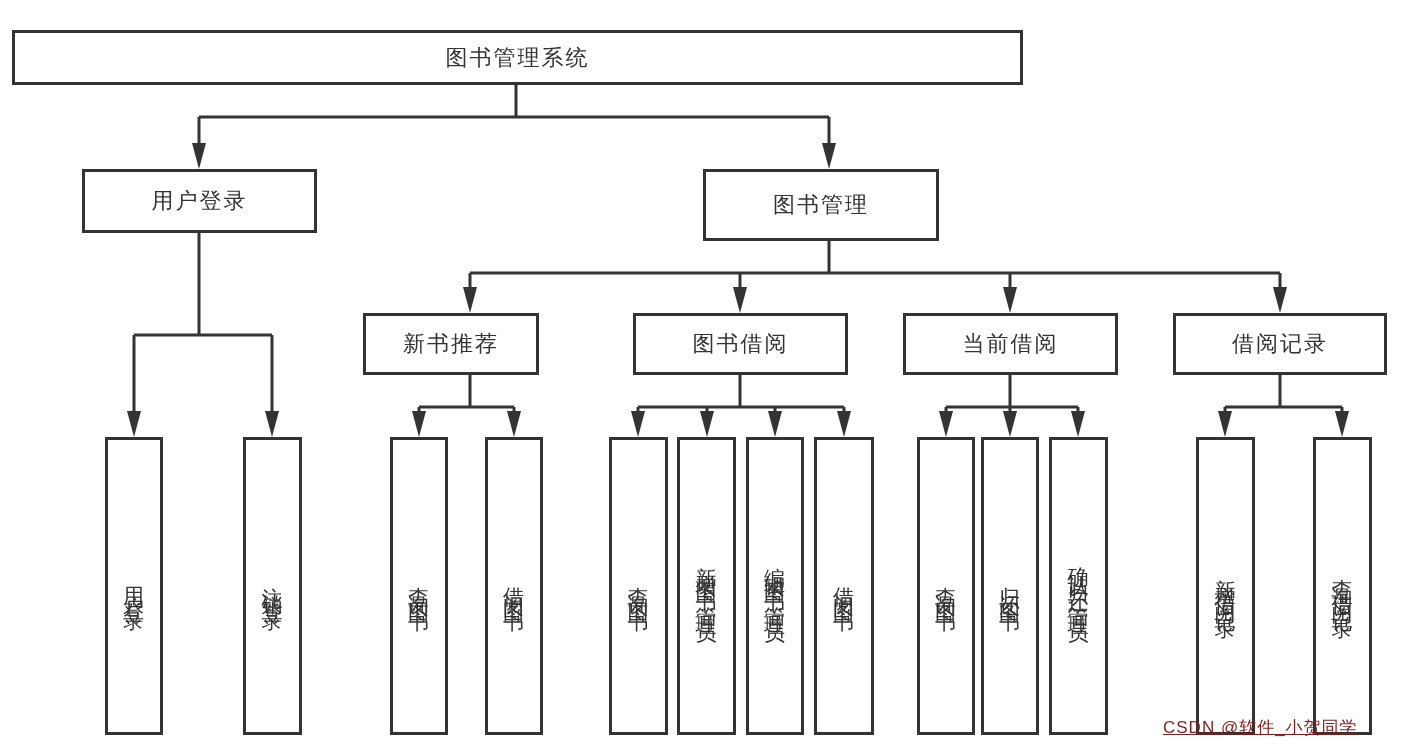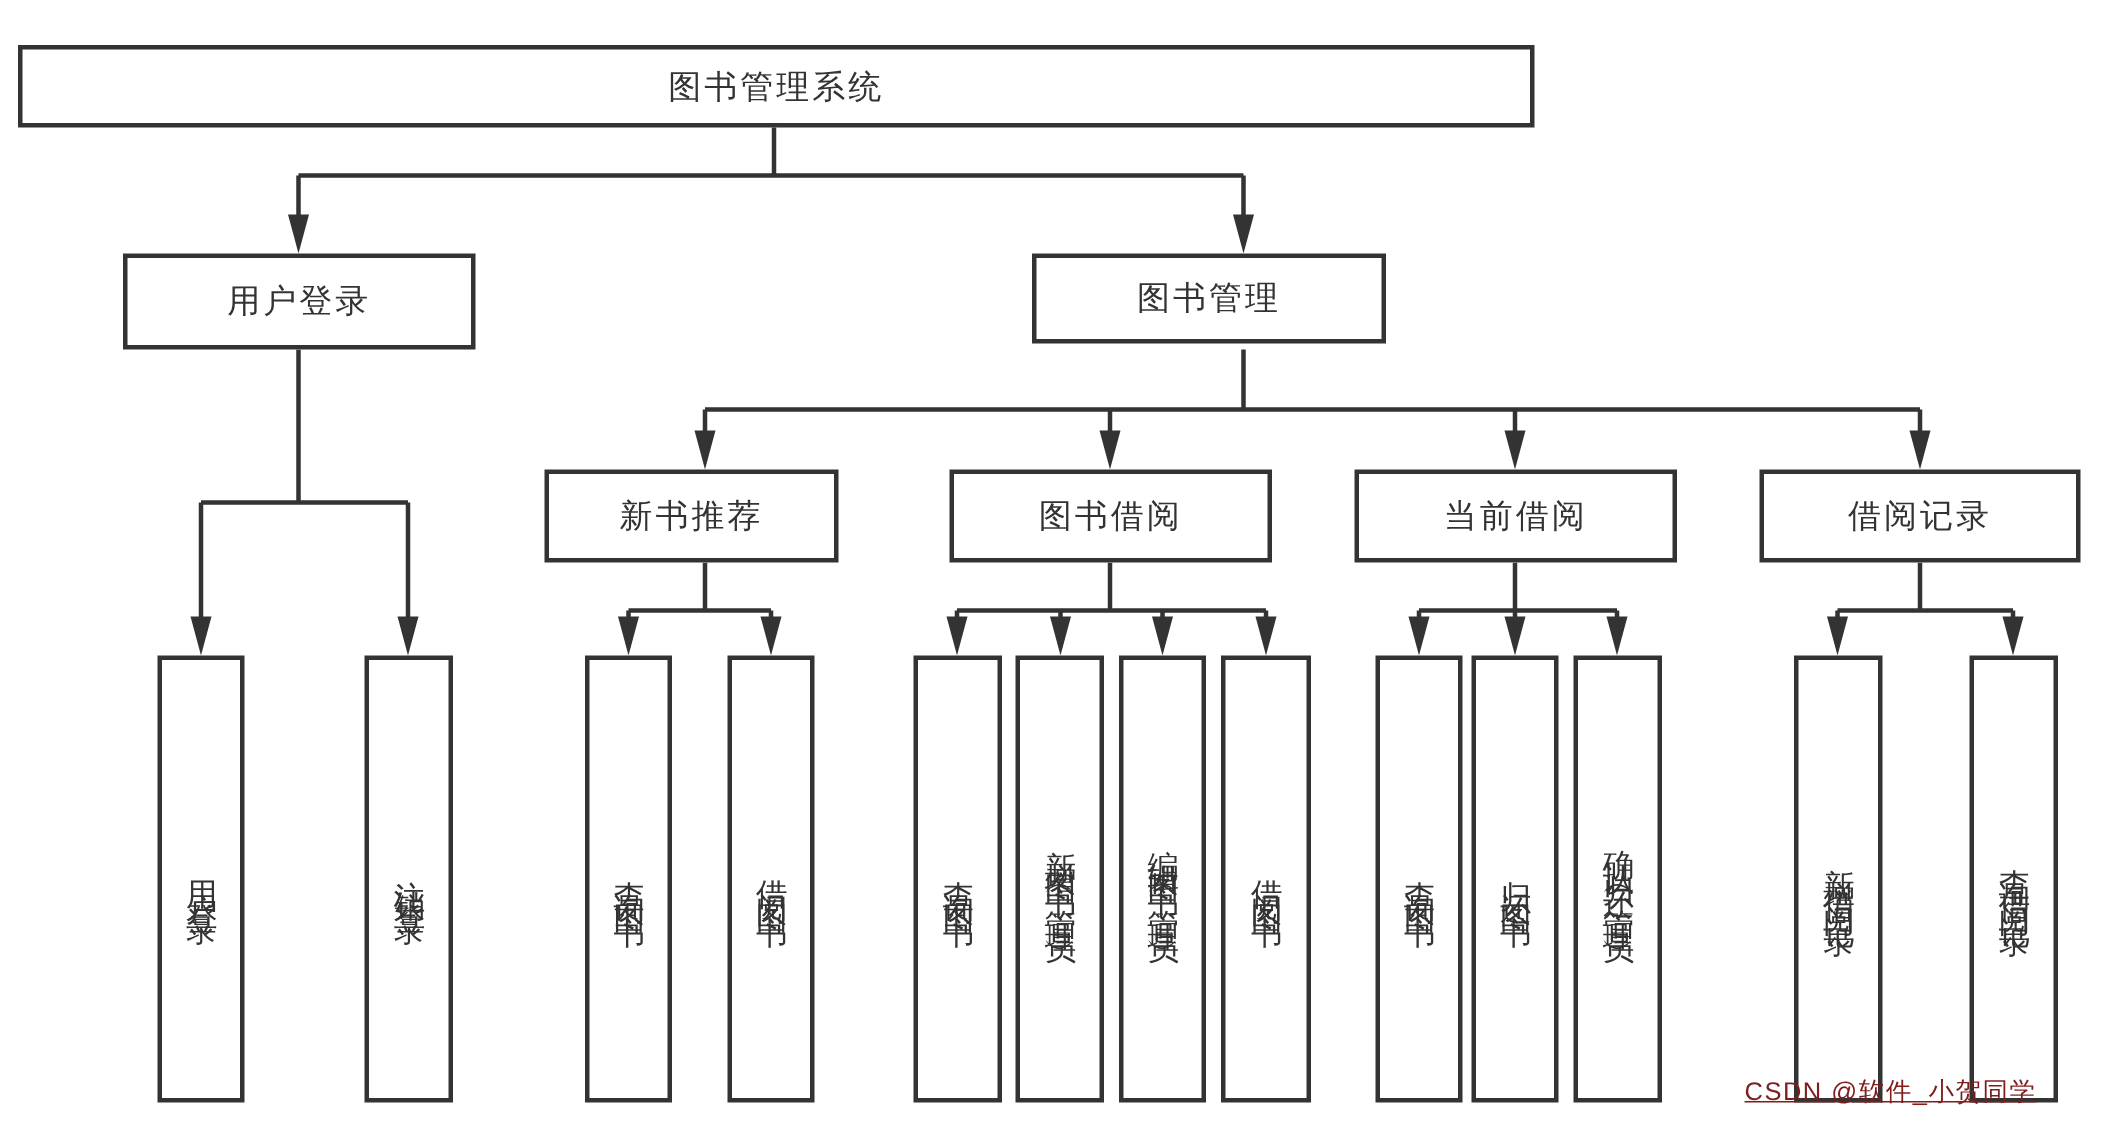--- a/index.html
+++ b/index.html
@@ -90,25 +90,25 @@
     <polygon stroke="none" points="1335,411 1349,411 1342,437"></polygon>
   </svg>
 
   <div class="node" style="left:12px; top:14px; width:1011px; height:55px;margin-top:16px;">
     <span>图书管理系统</span>
   </div>
 
   <div class="node" style="left:82px; top:169px; width:235px; height:64px;">
     <span>用户登录</span>
   </div>
-  <div class="node" style="left:688px; top:169px; width:236px; height:60px;">
+  <div class="node" style="left:703px; top:169px; width:236px; height:72px;">
     <span>图书管理</span>
   </div>
 
-  <div class="node" style="left:363px; top:313px; width:196px; height:62px;">
+  <div class="node" style="left:363px; top:313px; width:176px; height:62px;">
     <span>新书推荐</span>
   </div>
   <div class="node" style="left:903px; top:313px; width:215px; height:62px;">
     <span>当前借阅</span>
   </div>
   <div class="node" style="left:633px; top:313px; width:215px; height:62px;">
     <span>图书借阅</span>
   </div>
   <div class="node" style="left:1173px; top:313px; width:214px; height:62px;">
     <span>借阅记录</span>

